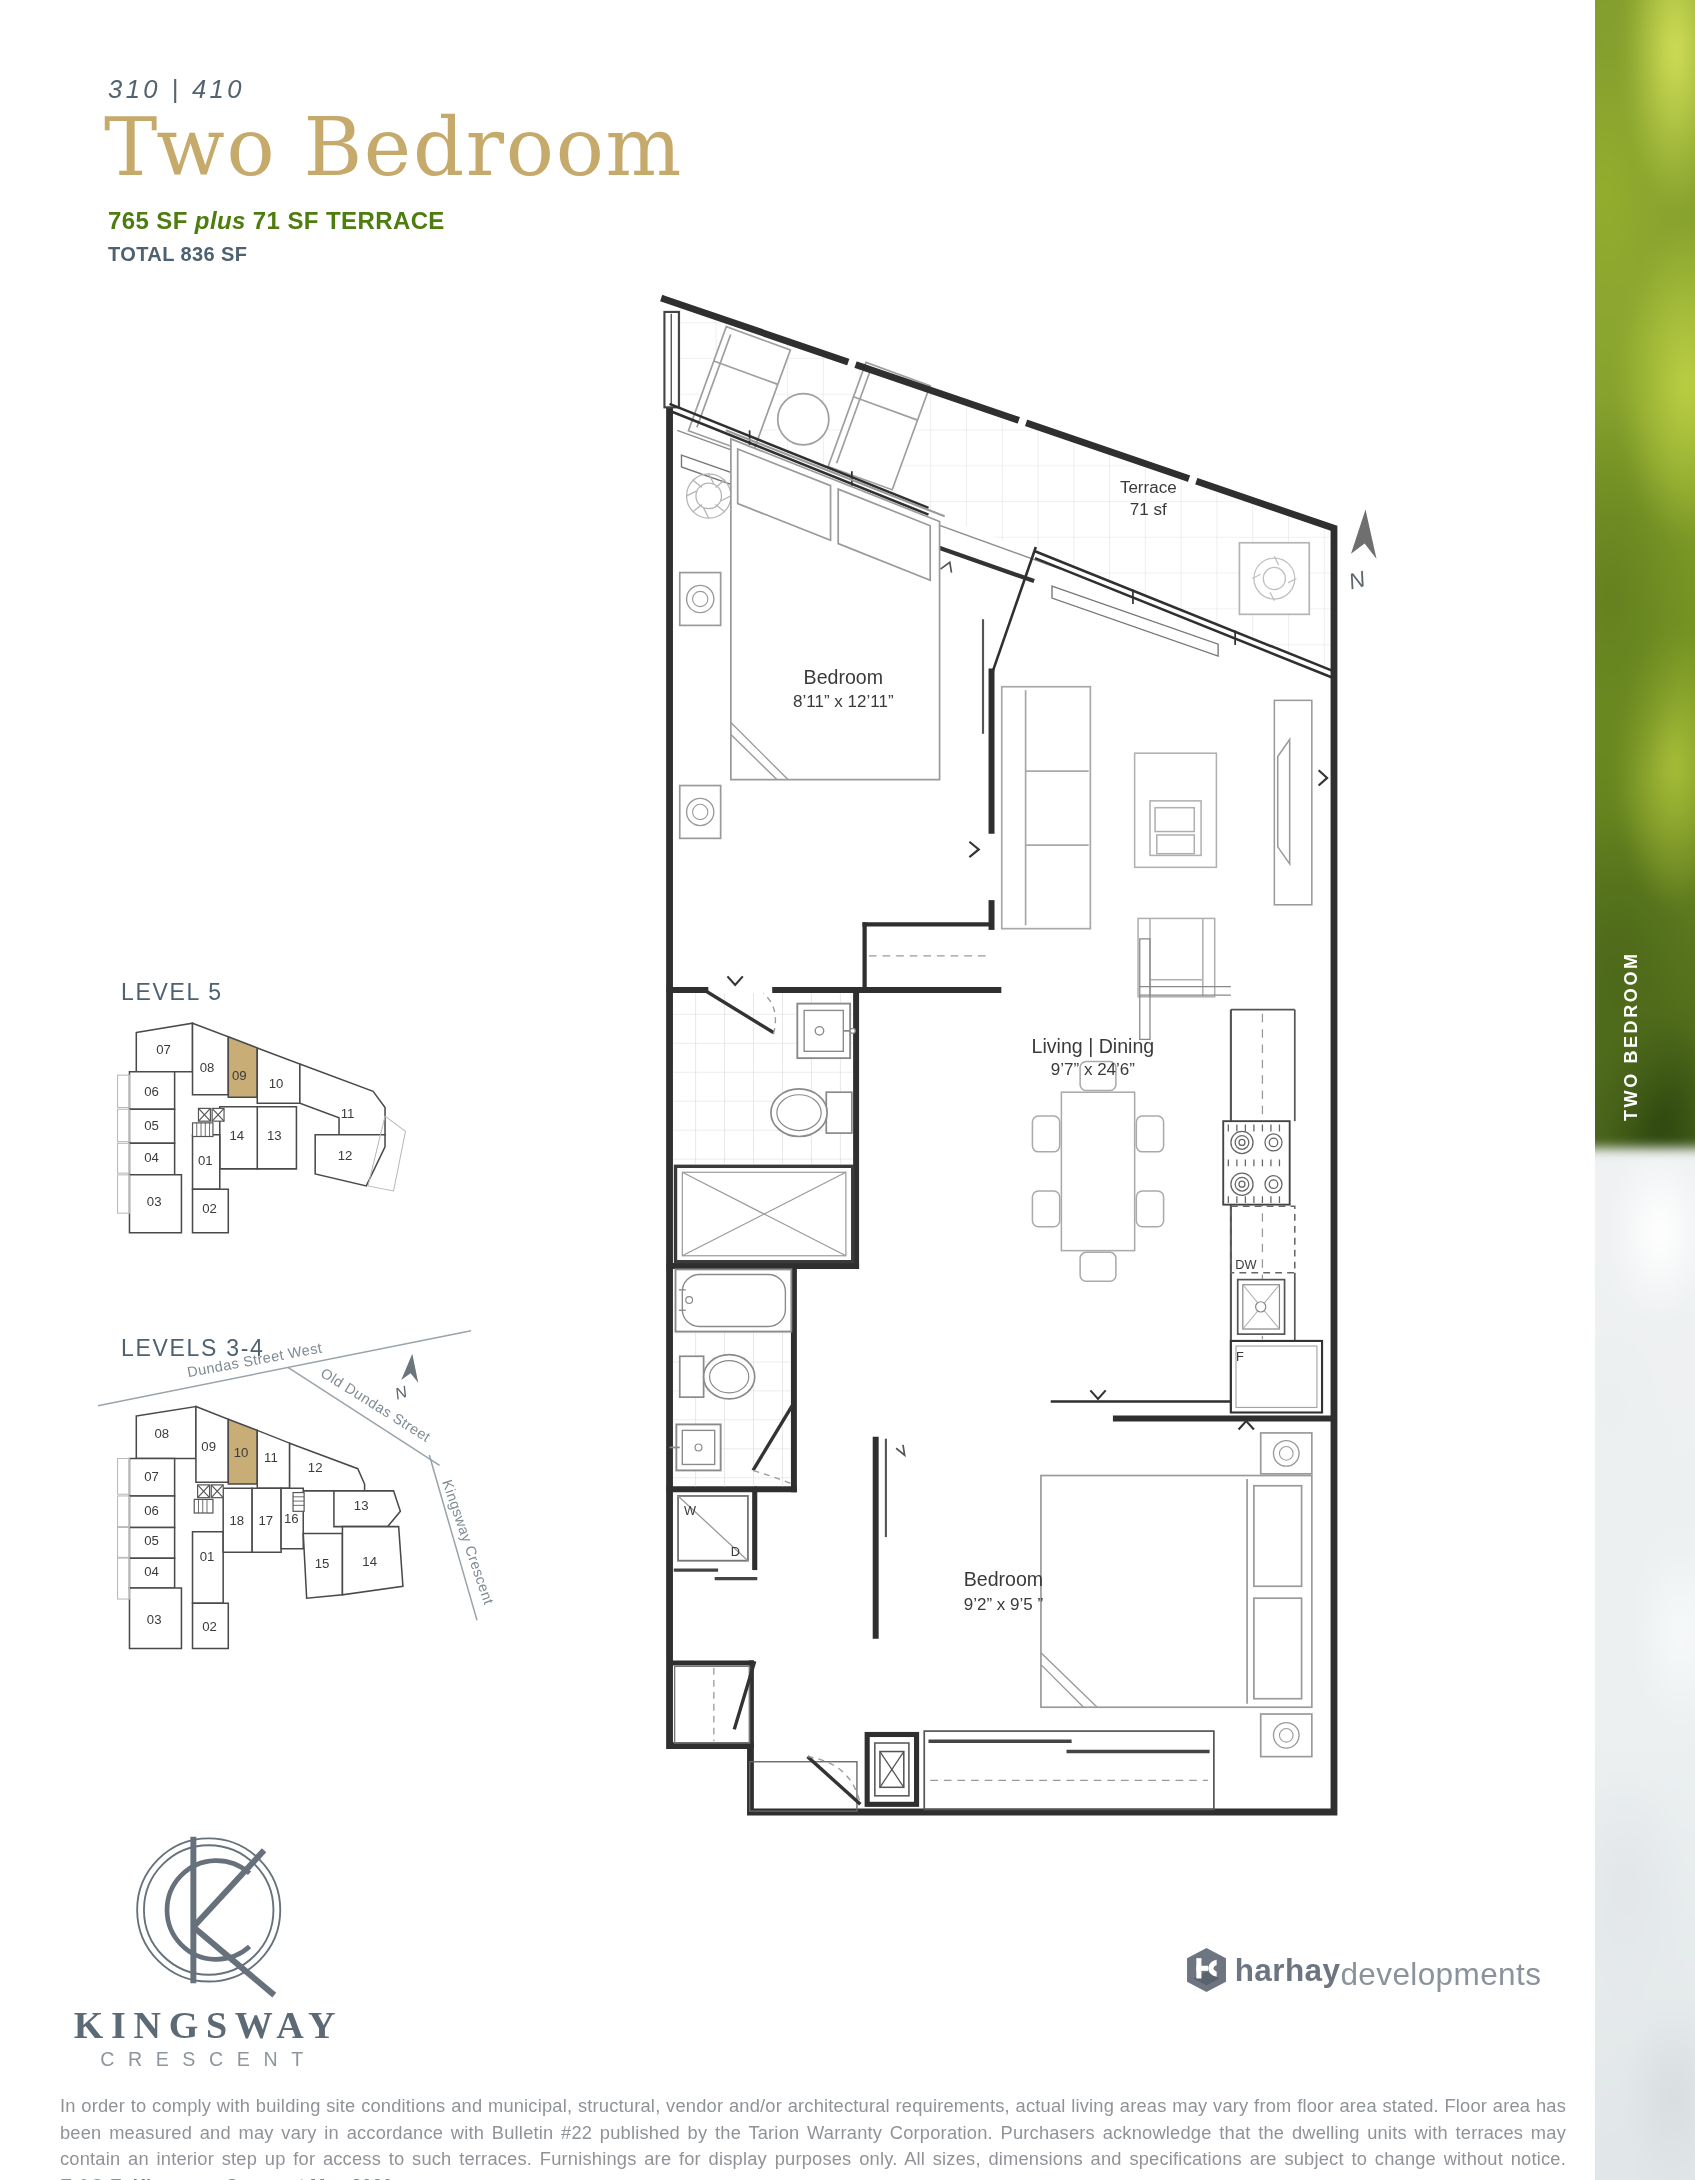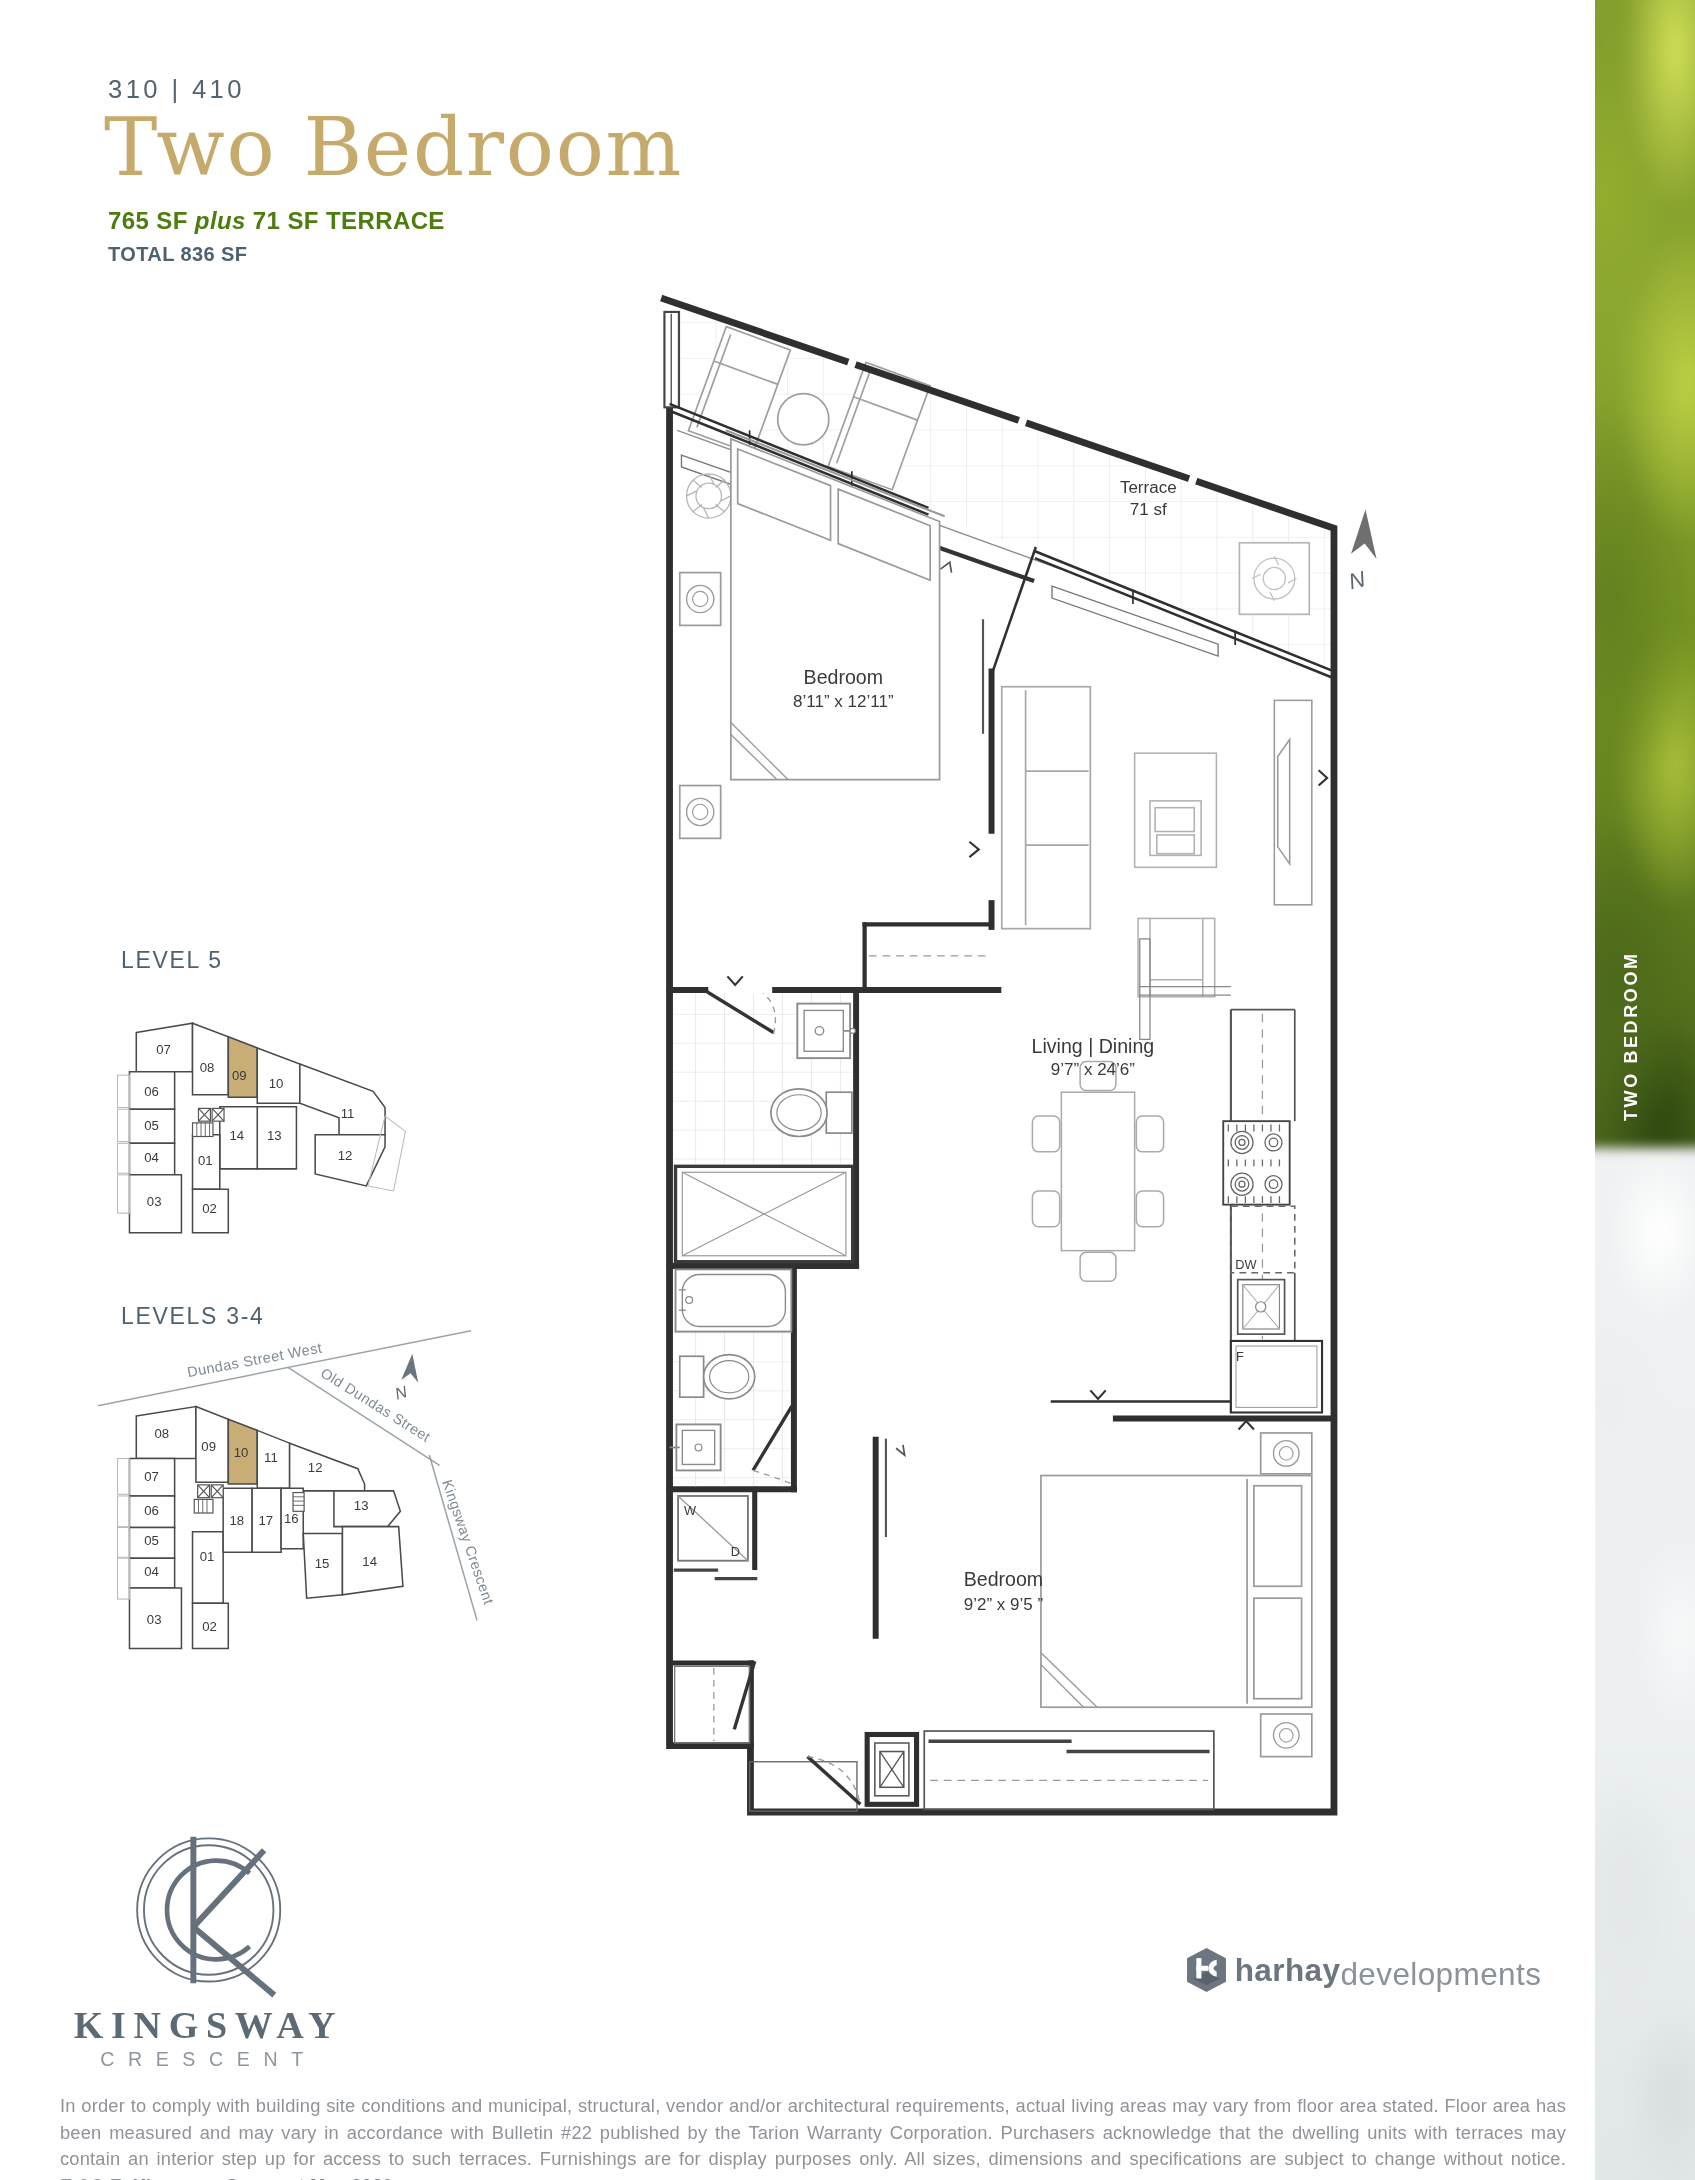--- a/index.html
+++ b/index.html
@@ -1,27 +1,27 @@
 <!DOCTYPE html>
 <html style="font-size:13.6px"><head>
 <meta charset="utf-8">
 <style>
   html,body{margin:0;padding:0;background:#fff;}
   .page{position:relative;width:1696px;height:2181px;background:#ffffff;
         font-family:"Liberation Sans",sans-serif;overflow:hidden;}
   
   .unit-nums{position:absolute;left:108px;top:75px;font-size:25.6px;letter-spacing:3.4px;
-             color:#53636f;font-weight:400;}
+             color:#53636f;font-weight:400;font-style:italic;}
   .title{position:absolute;left:104px;top:101px;font-family:"DejaVu Serif","Liberation Serif",serif;
          font-size:80px;color:#c6aa6b;font-weight:400;letter-spacing:1.7px;}
   .area-line{position:absolute;left:108px;top:207px;font-size:24px;font-weight:700;color:#4d7c0f;letter-spacing:0.4px;}
   .area-line .it{font-style:italic;}
   .total-line{position:absolute;left:108px;top:243px;font-size:20px;font-weight:700;color:#4e6170;letter-spacing:0.4px;}
   
-  .kp-title{position:absolute;font-size:23px;color:#4e6170;letter-spacing:1.7px;font-weight:400;}
+  .kp-title{position:absolute;font-size:23px;color:#4e6170;letter-spacing:1.7px;font-weight:400;margin-top:32px;}
   #kp5-title{left:121px;top:947px;}
   #kp34-title{left:121px;top:1303px;}
   
   .side-band{position:absolute;left:1595px;top:0;width:101px;height:2181px;overflow:hidden;}
   .band-green{position:absolute;left:-21px;top:-21px;width:145px;height:1193px;
     filter:blur(7.7px);
     background:
       radial-gradient(60% 22% at 70% 6%, #d3e058 0%, rgba(211,224,88,0) 60%),
       radial-gradient(70% 18% at 20% 18%, #93ad2e 0%, rgba(147,173,46,0) 65%),
       radial-gradient(80% 22% at 78% 34%, #bdd044 0%, rgba(189,208,68,0) 60%),

